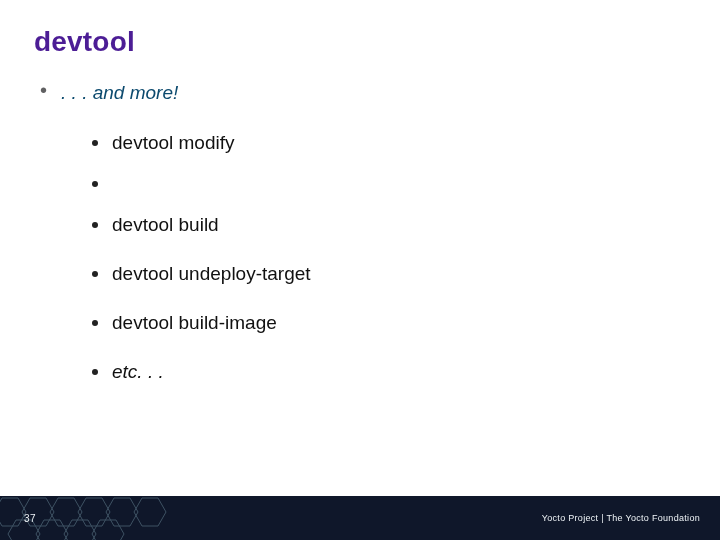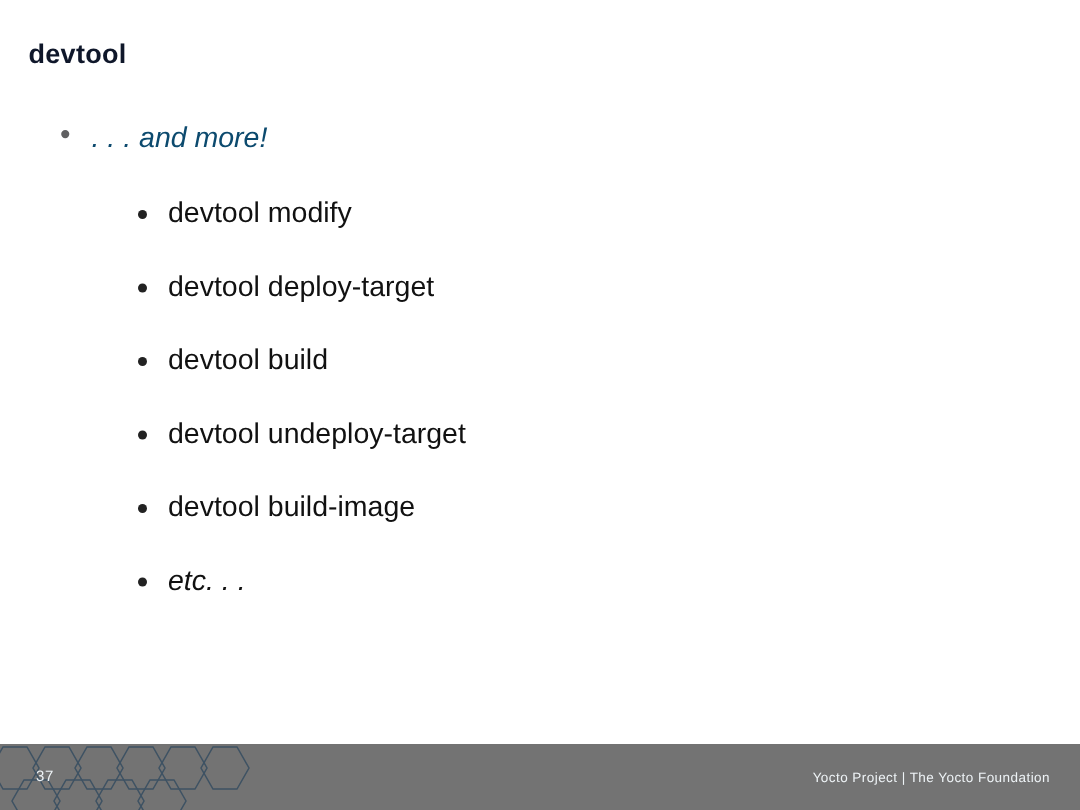--- a/index.html
+++ b/index.html
@@ -1,23 +1,23 @@
 <!DOCTYPE html>
 <html><head>
 <meta charset="utf-8">
 <style>
   * { margin: 0; padding: 0; box-sizing: border-box; }
   html, body { width: 720px; height: 540px; font-family: Arial, Helvetica, sans-serif; background: #fff; overflow: hidden; }
   .slide { position: relative; width: 720px; height: 540px; }
   .title {
     position: absolute;
-    top: 26px; left: 19px;
-    font-size: 18px;
+    top: 26px; left: 34px;
+    font-size: 28px;
     font-weight: 700;
-    color: #0f172a;
+    color: #4c1d95;
     letter-spacing: 0.2px;
   }
   .content {
     position: absolute;
     top: 82px; left: 40px;
   }
   .bullet-row {
     display: flex;
     align-items: baseline;
     gap: 14px;
@@ -53,21 +53,21 @@
   .subtext {
     font-size: 19px;
     color: #111;
   }
   .subtext.it { font-style: italic; }
 
   .footer {
     position: absolute;
     left: 0; bottom: 0;
     width: 720px; height: 44px;
-    background: #737373;
+    background: #0f172a;
     overflow: hidden;
   }
   .hex-strip {
     position: absolute;
     left: 0; top: 0; height: 44px; width: 260px;
     display: flex;
     align-items: center;
   }
   .hex-strip svg { position: absolute; left: -10px; top: -6px; }
 
@@ -100,21 +100,20 @@
       <span class="bullet-main">•</span>
       <span class="intro">. . . and more!</span>
     </div>
     <div class="sublist" id="sublist">
         <div class="subitem">
           <span class="subdot"></span>
           <span class="subtext">devtool modify</span>
         </div>
         <div class="subitem">
           <span class="subdot"></span>
-          <span class="subtext">devtool deploy-target</span>
         </div>
         <div class="subitem">
           <span class="subdot"></span>
           <span class="subtext">devtool build</span>
         </div>
         <div class="subitem">
           <span class="subdot"></span>
           <span class="subtext">devtool undeploy-target</span>
         </div>
         <div class="subitem">

